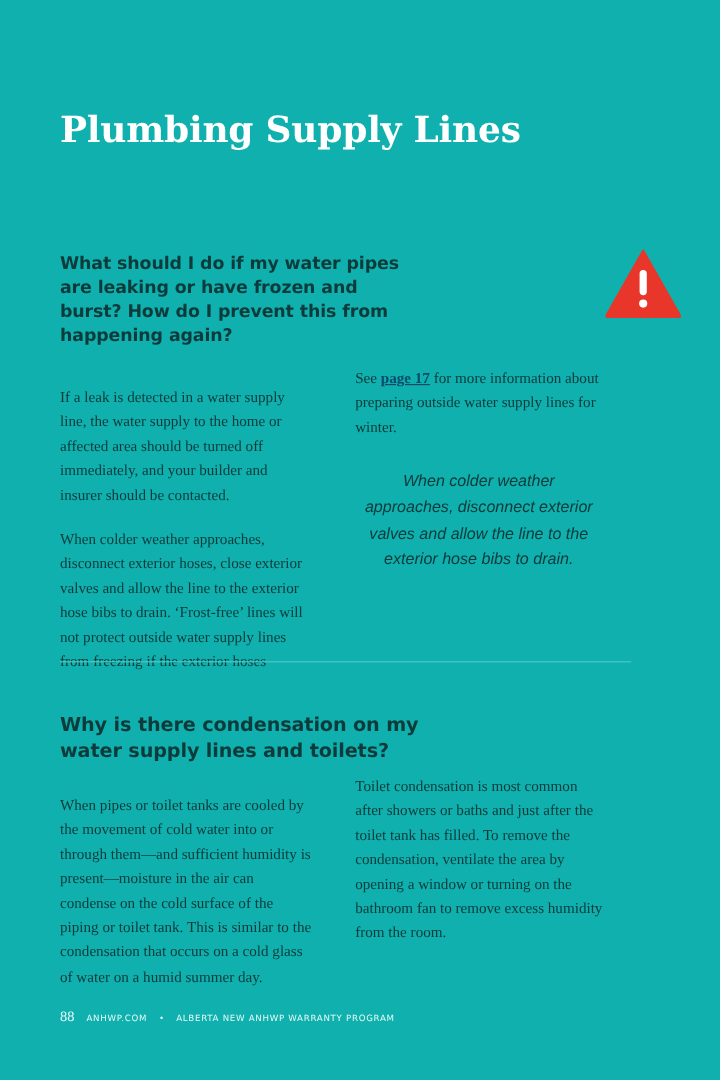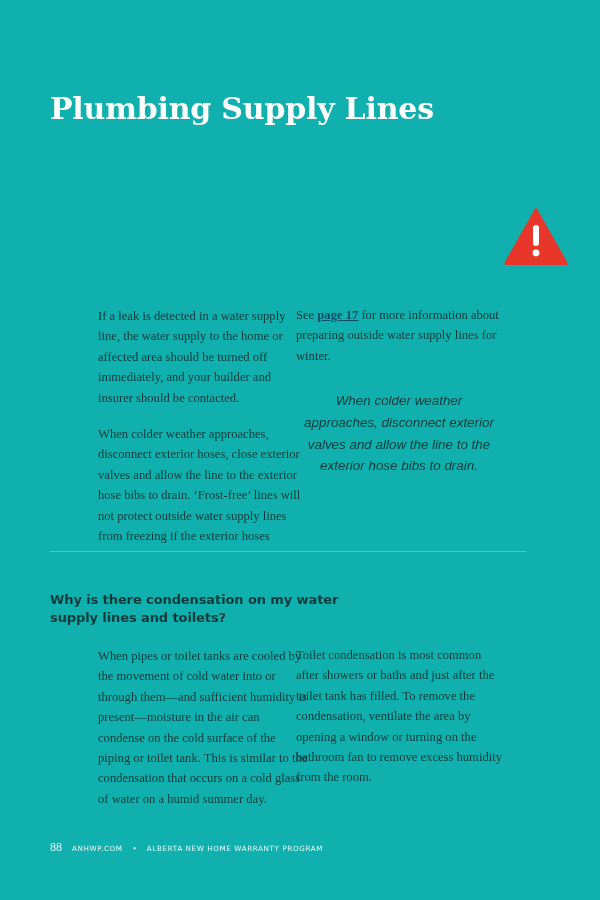--- a/index.html
+++ b/index.html
@@ -66,23 +66,22 @@
   }
   .cols2 {
     position: absolute;
     top: 645px;
     left: 50px;
     width: 452px;
   }
   .col-left {
     position: absolute;
     left: 0;
-    top: 1px;
+    top: 16px;
     width: 210px;
-    margin-left: 48px;
   }
   .col-right {
     position: absolute;
     left: 246px;
     top: 0;
     width: 206px;
   }
   p.body {
     margin: 0 0 16px 0;
     font-family: "Liberation Serif", serif;
@@ -119,21 +118,21 @@
   }
 
   
   .q2 {
     position: absolute;
     top: 580px;
     left: 50px;
     width: 320px;
     font-family: "DejaVu Sans", sans-serif;
     font-weight: bold;
-    font-size: 13px;
+    font-size: 16px;
     line-height: 1.38;
     color: #0d3b3c;
     letter-spacing: -0.1px;
   }
 
   
   .footer {
     position: absolute;
     left: 50px;
     top: 840px;
@@ -172,20 +171,21 @@
   <h1 class="page-title">Plumbing Supply Lines</h1>
 
   <div class="warning-icon">
     <svg width="64" height="57" viewBox="0 0 64 57" xmlns="http://www.w3.org/2000/svg">
       <path d="M32 1 L62 54 Q63.5 56.5 60.5 56.5 L3.5 56.5 Q0.5 56.5 2 54 Z" fill="#e8372a" stroke="#e8372a" stroke-width="2" stroke-linejoin="round"></path>
       <rect x="29" y="17" width="6" height="21" rx="3" fill="#ffffff"></rect>
       <circle cx="32" cy="45" r="3.4" fill="#ffffff"></circle>
     </svg>
   </div>
 
+  <h2 class="q1">What should I do if my water pipes are leaking or have frozen and burst? How do I prevent this from happening again?</h2>
 
   <div class="cols1">
     <div class="col-left">
       <p class="body">If a leak is detected in a water supply line, the water supply to the home or affected area should be turned off immediately, and your builder and insurer should be contacted.</p>
       <p class="body">When colder weather approaches, disconnect exterior hoses, close exterior valves and allow the line to the exterior hose bibs to drain. ‘Frost-free’ lines will not protect outside water supply lines from freezing if the exterior hoses</p>
     </div>
     <div class="col-right">
       <p class="body"><span>See </span><a class="pagelink" href="#">page 17</a><span> for more information about preparing outside water supply lines for winter.</span></p>
       <p class="pullquote">When colder weather approaches, disconnect exterior valves and allow the line to the exterior hose bibs to drain.</p>
     </div>
@@ -201,16 +201,16 @@
     </div>
     <div class="col-right">
       <p class="body">Toilet condensation is most common after showers or baths and just after the toilet tank has filled. To remove the condensation, ventilate the area by opening a window or turning on the bathroom fan to remove excess humidity from the room.</p>
     </div>
   </div>
 
   <div class="footer">
     <span class="pagenum">88</span>
     <span class="site">ANHWP.COM</span>
     <span class="dot">•</span>
-    <span class="org">ALBERTA NEW HOME WARRANTY PROGRAM</span>
+    <span class="org">ALBERTA NEW ANHWP WARRANTY PROGRAM</span>
   </div>
 
 </div>
 
 </body></html>

